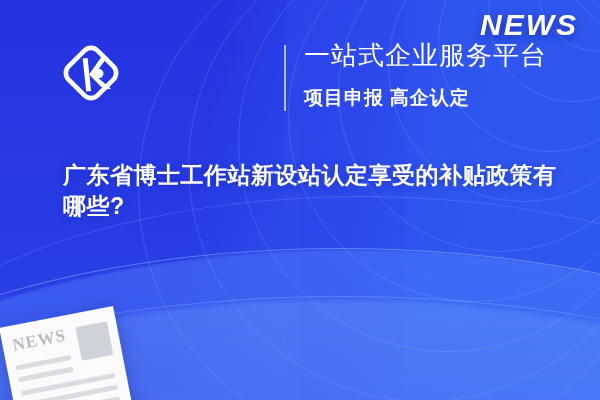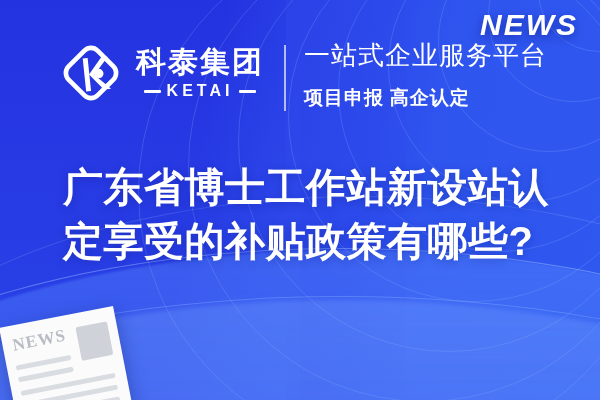--- a/index.html
+++ b/index.html
@@ -90,21 +90,21 @@
   .news-badge{
     position:absolute;right:22px;top:8px;
     color:#fff;font-weight:700;font-size:30px;letter-spacing:2px;
     font-style:italic;
     text-shadow:0 3px 10px rgba(10,20,120,.55);
   }
 
   
   .headline{
     position:absolute;left:63px;top:160px;width:510px;
-    color:#fff;font-weight:700;font-size:40px;line-height:1.35;
+    color:#fff;font-weight:700;font-size:23px;line-height:1.35;
     letter-spacing:.5px;
     text-shadow:0 2px 8px rgba(12,25,130,.35);
   }
 
   
   .paper{
     position:absolute;left:8px;top:316px;width:116px;height:104px;
     background:#fbfbfb;transform:rotate(-11deg);
     box-shadow:0 6px 18px rgba(8,18,90,.35);
     overflow:hidden;
@@ -158,28 +158,20 @@
       <svg class="mono" viewBox="0 0 100 100">
         <g transform="rotate(45 50 50)">
           <rect x="19" y="19" width="62" height="62" rx="14" ry="14" fill="none" stroke="#ffffff" stroke-width="7"></rect>
         </g>
         <g transform="rotate(-6 50 52)">
           <rect x="40" y="27" width="7.5" height="50" fill="#ffffff"></rect>
           <path d="M47 52 L68 28 L78 28 L55 53 L78 77 L67 77 Z" fill="#ffffff"></path>
           <circle cx="62" cy="52" r="7" fill="#ffffff"></circle>
         </g>
       </svg>
-      <div class="brand">
-        <div class="brand-cn">科泰集团</div>
-        <div class="brand-en-row">
-          <span class="dash"></span>
-          <span class="brand-en">KETAI</span>
-          <span class="dash"></span>
-        </div>
-      </div>
     </div>
 
     <div class="divider"></div>
 
     <div class="tagline">
       <div class="tagline-main">一站式企业服务平台</div>
       <div class="tagline-sub">项目申报 高企认定</div>
     </div>
 
     <div class="news-badge">NEWS</div>

